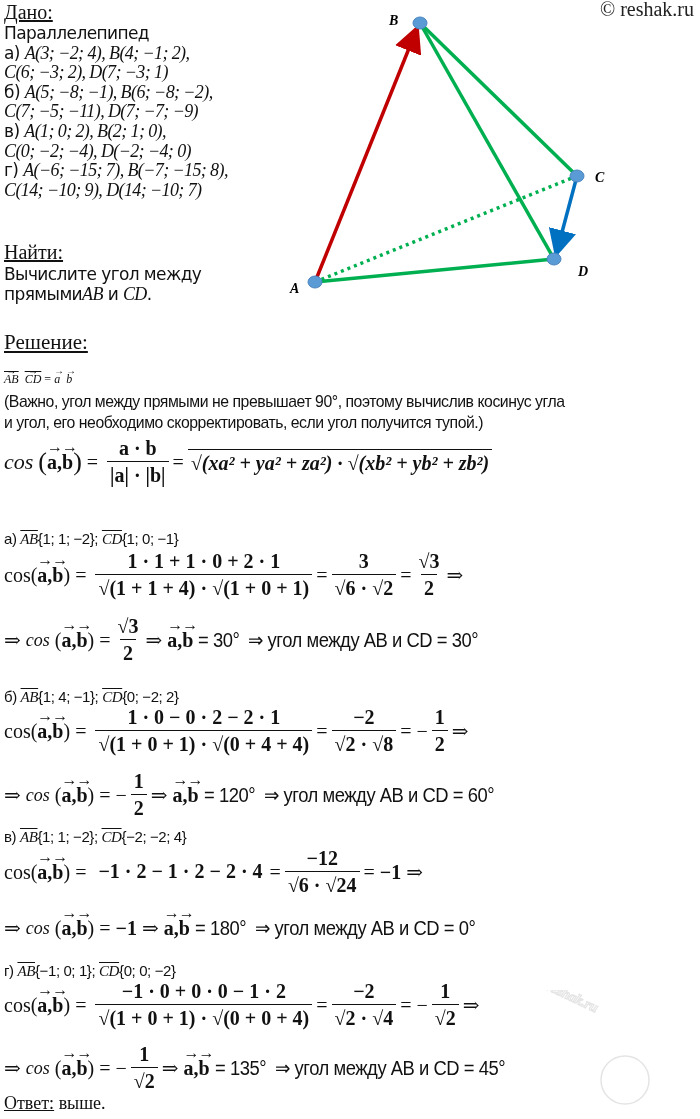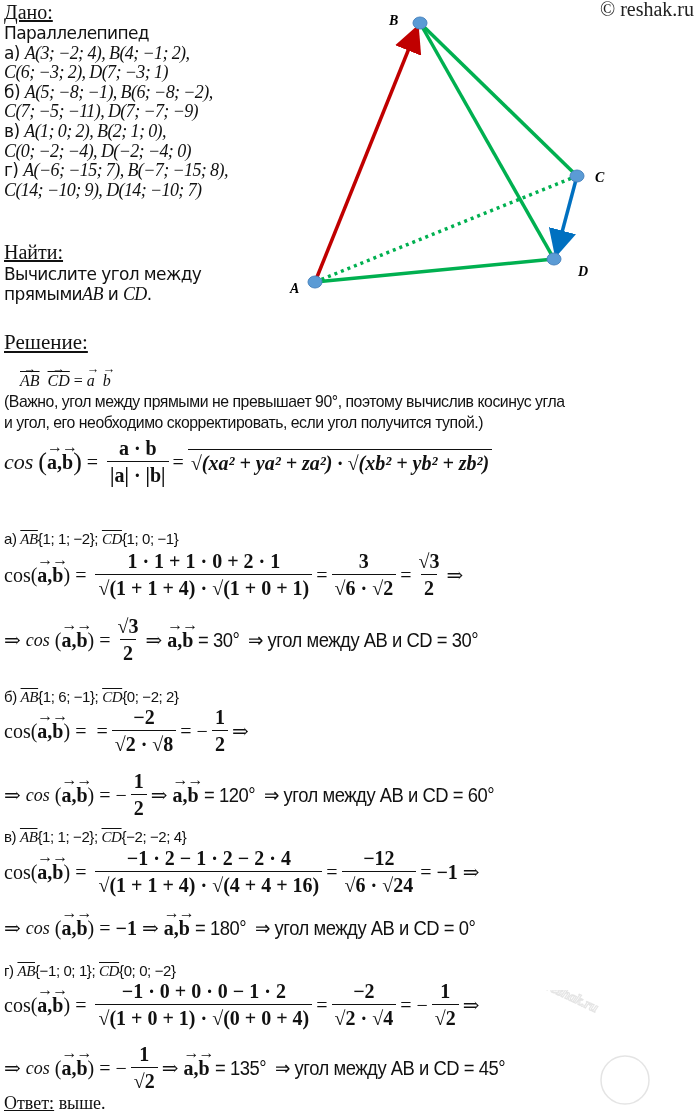--- a/index.html
+++ b/index.html
@@ -73,21 +73,21 @@
   <ellipse cx="554" cy="259" rx="7" ry="6" fill="#5b9bd5" stroke="#4a85c0"></ellipse>
   <ellipse cx="315" cy="282" rx="7" ry="6" fill="#5b9bd5" stroke="#4a85c0"></ellipse>
   <text x="389" y="25">B</text>
   <text x="595" y="182">C</text>
   <text x="578" y="276">D</text>
   <text x="290" y="293">A</text>
 </svg>
 
 <div class="abs sol-h u">Решение:</div>
 
-<div class="abs" style="left:20px;top:372px;font-size:16px;font-style:italic;">
+<div class="abs" style="left:4px;top:372px;font-size:12px;font-style:italic;">
   <span class="ovr vec">AB</span>&nbsp;&nbsp;<span class="ovr vec">CD</span>
   <span style="font-style:normal">=</span>
   <span class="vec">a</span>&nbsp;&nbsp;<span class="vec">b</span>
 </div>
 
 <div class="abs note" style="top:392px">(Важно, угол между прямыми не превышает 90°, поэтому вычислив косинус угла</div>
 <div class="abs note" style="top:413px">и угол, его необходимо скорректировать, если угол получится тупой.)</div>
 
 <div class="abs formula line" style="top:437px">
   <span class="i" style="font-size:22px">cos</span>&nbsp;<span style="font-size:26px">(</span><span class="b vec">a</span><span class="b">,</span><span class="b vec">b</span><span style="font-size:26px">)</span>&nbsp;=&nbsp;
@@ -121,25 +121,28 @@
 </div>
 <div class="abs formula line" style="top:615px">
   ⇒&nbsp;<span class="i">cos</span>&nbsp;(<span class="b vec">a</span><span class="b">,</span><span class="b vec">b</span>)&nbsp;=
   <span class="frac b">
       <span class="num">√3</span>
       <span class="den">2</span>
     </span>⇒&nbsp;<span class="b vec">a</span><span class="b">,</span><span class="b vec">b</span>&nbsp;<span class="res">= 30°</span>&nbsp;<span class="res">⇒ угол между AB и CD =  30°</span>
 </div>
 
 <div class="abs sub-label" style="left:4px;top:688px">
-  <span>б)</span> <span class="ovr i" style="font-size:15px">AB</span><span>{1; 6; −1};</span> <span class="ovr i" style="font-size:15px">CD</span><span>{0; −2; 2}</span>
+  <span>б)</span> <span class="ovr i" style="font-size:15px">AB</span><span>{1; 4; −1};</span> <span class="ovr i" style="font-size:15px">CD</span><span>{0; −2; 2}</span>
 </div>
 <div class="abs formula line" style="top:706px">
   <span>cos(</span><span class="b vec">a</span><span class="b">,</span><span class="b vec">b</span><span>)</span>&nbsp;=&nbsp;
-  =
+  <span class="frac b">
+      <span class="num">1 · 0 − 0 · 2 − 2 · 1</span>
+      <span class="den">√(1 + 0 + 1) · √(0 + 4 + 4)</span>
+    </span>=
   <span class="frac b">
       <span class="num">−2</span>
       <span class="den">√2 · √8</span>
     </span>=&nbsp;<span>−</span>
   <span class="frac b">
       <span class="num">1</span>
       <span class="den">2</span>
     </span>⇒
 </div>
 <div class="abs formula line" style="top:770px">
@@ -150,21 +153,20 @@
     </span>⇒&nbsp;<span class="b vec">a</span><span class="b">,</span><span class="b vec">b</span>&nbsp;<span class="res">= 120°</span>&nbsp;<span class="res">⇒ угол между AB и CD =  60°</span>
 </div>
 
 <div class="abs sub-label" style="left:4px;top:828px">
   <span>в)</span> <span class="ovr i" style="font-size:15px">AB</span><span>{1; 1; −2};</span> <span class="ovr i" style="font-size:15px">CD</span><span>{−2; −2; 4}</span>
 </div>
 <div class="abs formula line" style="top:847px">
   <span>cos(</span><span class="b vec">a</span><span class="b">,</span><span class="b vec">b</span><span>)</span>&nbsp;=&nbsp;
   <span class="frac b">
       <span class="num">−1 · 2 − 1 · 2 − 2 · 4</span>
-      <span class="den">√(1 + 1 + 4) · √(4 + 4 + 16)</span>
     </span>=
   <span class="frac b">
       <span class="num">−12</span>
       <span class="den">√6 · √24</span>
     </span>=&nbsp;<span class="b">−1</span>&nbsp;⇒
 </div>
 <div class="abs formula line" style="top:916px">
   ⇒&nbsp;<span class="i">cos</span>&nbsp;(<span class="b vec">a</span><span class="b">,</span><span class="b vec">b</span>)&nbsp;=&nbsp;<span class="b">−1</span>&nbsp;⇒&nbsp;<span class="b vec">a</span><span class="b">,</span><span class="b vec">b</span>&nbsp;<span class="res">= 180°</span>&nbsp;<span class="res">⇒ угол между AB и CD =  0°</span>
 </div>
 

